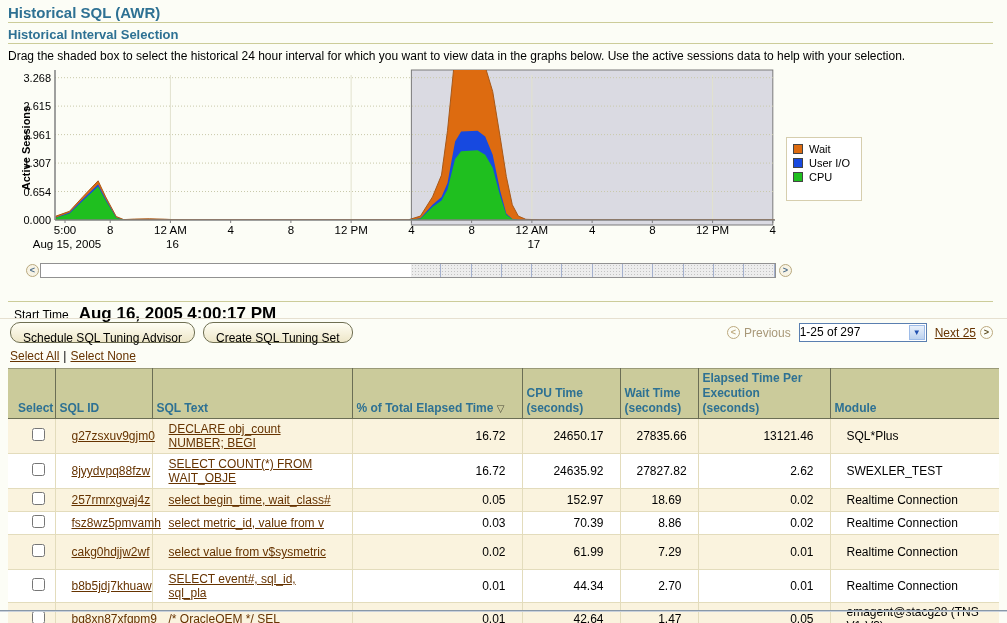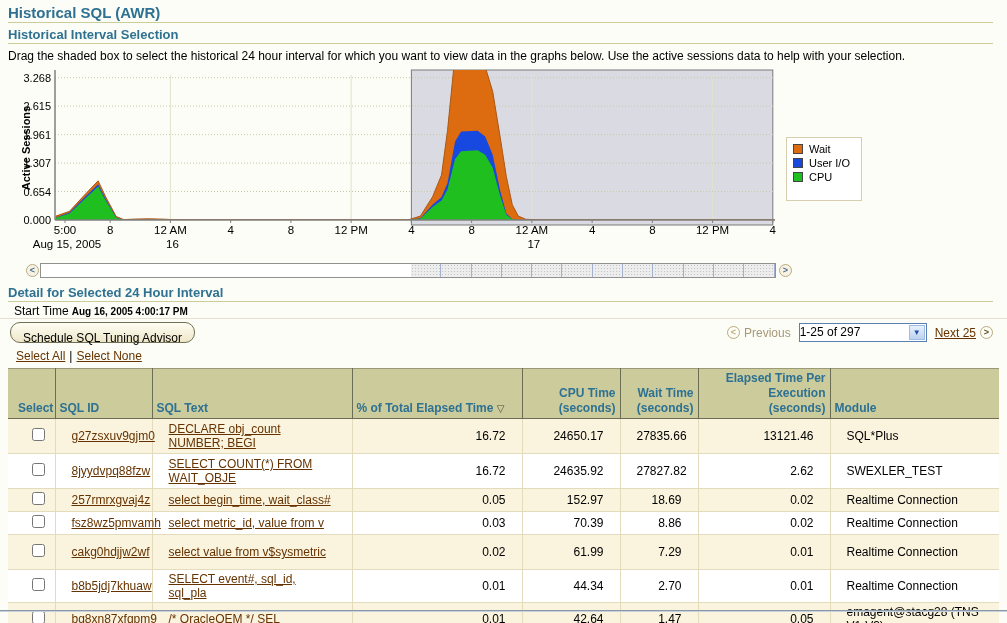--- a/index.html
+++ b/index.html
@@ -20,47 +20,47 @@
 
   .slider-arrow { position:absolute; top:264px; width:13px; height:13px; border:1px solid #B9A97F; border-radius:50%; background:#F7F3E4; color:#4A6B8A; font-size:9px; line-height:11px; text-align:center; font-weight:bold; cursor:pointer; }
   .slider-track { position:absolute; left:40px; top:263px; width:736px; height:15px; background:#FFFFFF; border:1px solid #919191; }
   .slider-shaded { position:absolute; left:370px; top:0; right:0; bottom:0; background-color:#EDEDED;
       background-image:
         repeating-linear-gradient(90deg, rgba(0,0,0,0) 0 29.3px, #A3B0CE 29.3px 30.3px),
         radial-gradient(#C3C3C3 0.8px, rgba(0,0,0,0) 0.8px);
       background-size:auto, 3px 3px; }
 
   .start-time-row { position:absolute; left:14px; top:304px; font-size:12px; color:#000; }
-  .start-time-row b { margin-left:3px; font-size:10px; }
+  .start-time-row b { margin-left:10px; font-size:17px; }
   .toolbar-divider { position:absolute; left:0; top:318px; width:1007px; height:1px; background:#E6E0D0; }
 
   .toolbar { position:absolute; left:0; top:322px; width:1007px; height:24px; }
   .em-button { position:absolute; top:0; height:21px; padding:8px 12px; font-size:12px; color:#000;
       background:linear-gradient(#FFFEF4,#EDE6C8); border:1px solid #6F6F52; border-radius:10px;
       font-family:"Liberation Sans",sans-serif; cursor:pointer; }
   .pagination { position:absolute; right:14px; top:1px; display:flex; align-items:center; }
   .page-icon { width:13px; height:13px; border:1px solid #BCA97E; border-radius:50%; font-size:9px; line-height:11px; text-align:center; font-weight:bold; flex:none; }
   .prev-icon { color:#BCA97E; }
   .next-icon { color:#5A4A1E; cursor:pointer; }
   .prev-label { color:#A89878; font-size:12px; margin:0 8px 0 4px; }
   .next-label { color:#663300; font-size:12px; text-decoration:underline; margin:0 4px 0 8px; cursor:pointer; }
   .fake-select { position:relative; width:128px; height:19px; border:1px solid #5A7FB0; background:#FFF; font-size:12px; line-height:17px; color:#000; cursor:pointer; }
   .fake-select .arrow { position:absolute; right:1px; top:1px; bottom:1px; width:16px; text-align:center;
       background:linear-gradient(#E8F0FB,#BCD2EE); border:1px solid #9EBCE8; color:#2050B0; font-size:8px; line-height:14px; }
 
-  .select-links { position:absolute; left:16px; top:349px; font-size:12px; }
+  .select-links { position:absolute; left:10px; top:349px; font-size:12px; }
   .select-links a { color:#663300; text-decoration:underline; cursor:pointer; }
   .select-links .sep { color:#000; margin:0 4px; }
 
   .sql-table { position:absolute; left:8px; top:368px; border-collapse:collapse; table-layout:fixed; width:991px; font-size:12px; }
   .sql-table th { background:#CBCB9B; color:#2E7193; font-weight:bold; vertical-align:bottom; text-align:left;
       border-right:1px solid #6B6E55; border-bottom:1px solid #6B6E55; border-top:1px solid #9A9A78;
       padding:2px 4px; height:47px; font-size:12px; }
   .sql-table th:first-child { border-left:none; padding-left:10px; }
-  .sql-table th.num { text-align:right; }
+  .sql-table th.num { }
   .sql-table th .hl { white-space:pre-line; display:inline-block; line-height:1.25; }
   .sql-table td { border-right:1px solid #E3DCBC; border-bottom:1px solid #E3DCBC; padding:2px 16px; vertical-align:middle; }
   .sql-table td:last-child, .sql-table th:last-child { border-right:none; }
   .sql-table tr.odd td { background:#FAF3DE; }
   .sql-table tr.even td { background:#FFFFFF; }
   .sql-table td.num { text-align:right; }
   .sql-table a { color:#663300; text-decoration:underline; cursor:pointer; }
   .sql-table input[type=checkbox] { width:13px; height:13px; margin-left:8px; }
   .sort-caret { color:#4A4A3A; font-size:10px; }
 
@@ -149,31 +149,31 @@
       <span class="lbl">CPU</span>
     </div>
   </div>
 
   <div class="slider-arrow" style="left:26px">&lt;</div>
   <div class="slider-track">
     <div class="slider-shaded"></div>
   </div>
   <div class="slider-arrow" style="left:779px">&gt;</div>
 
-  <div class="section-head" style="top:285px">Detail for Selected 24 Hour Interval</div>
   <div class="rule" style="top:301px"></div>
 
   <div class="start-time-row">
     <span>Start Time</span><b>Aug 16, 2005 4:00:17 PM</b>
   </div>
 
   <div class="toolbar-divider"></div>
 
   <div class="toolbar">
     <button class="em-button" style="left:10px">Schedule SQL Tuning Advisor</button>
+    <button class="em-button" style="left:203px">Create SQL Tuning Set</button>
 
     <div class="pagination">
       <span class="page-icon prev-icon">&lt;</span>
       <span class="prev-label">Previous</span>
       <div class="fake-select">
         <span>1-25 of 297</span>
         <span class="arrow">▼</span>
       </div>
       <a class="next-label">Next 25</a>
       <span class="page-icon next-icon">&gt;</span>

